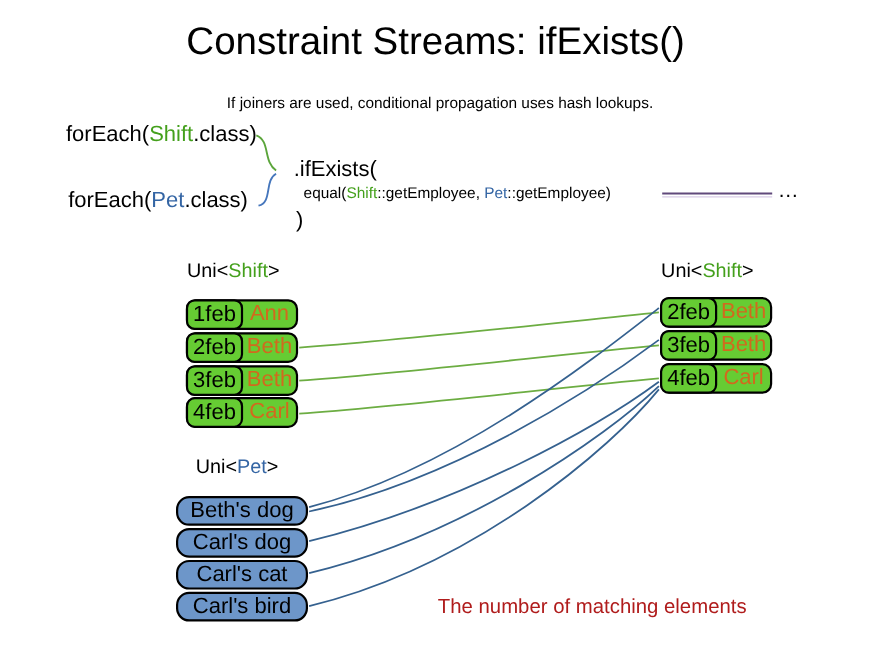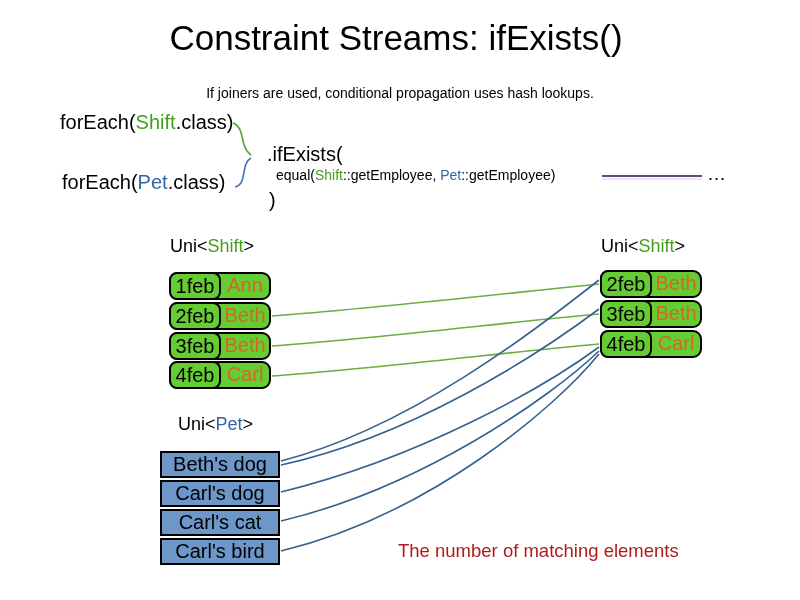--- a/index.html
+++ b/index.html
@@ -15,21 +15,21 @@
   .uni-label{font-size:18px;white-space:pre;}
   svg.overlay{position:absolute;left:0;top:0;z-index:1;pointer-events:none;}
   .boxlayer{position:absolute;left:0;top:0;z-index:2;}
   .shift-row{position:absolute;width:98px;height:24px;background:#66CC33;border:2px solid #000;
              border-radius:9px;display:flex;}
   .date-cell{box-sizing:border-box;height:28px;width:52px;margin:-2px 0 0 -2px;background:#66CC33;
              border:2px solid #000;border-radius:8px;display:flex;align-items:center;justify-content:center;
              font-size:20px;color:#000;flex:none;}
   .name-cell{flex:1;text-align:center;font-size:20px;color:#D2691E;}
   .pet-row{position:absolute;width:116px;height:23px;background:#6D96C9;border:2px solid #000;
-           border-radius:0;display:flex;align-items:center;justify-content:center;
+           border-radius:12px;display:flex;align-items:center;justify-content:center;
            font-size:20px;color:#000;}
   .note{font-size:18.5px;line-height:26px;color:#B01C1C;white-space:pre;}
   .ellipsis{font-size:19px;}
 </style>
 </head>
 <body>
 
 <div class="slide">
 
   <svg class="overlay" width="800" height="600" viewBox="0 0 800 600">

